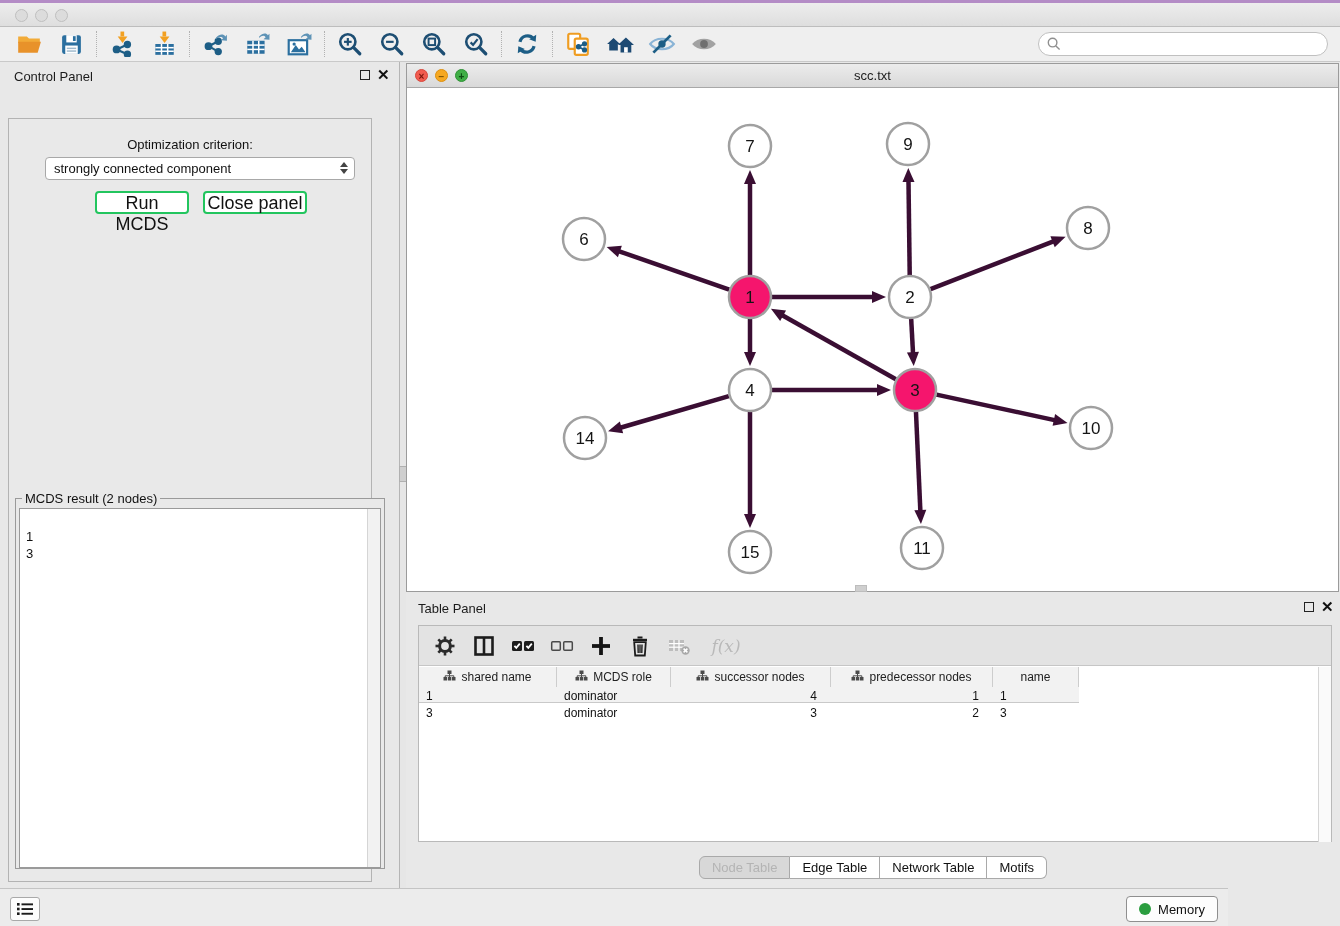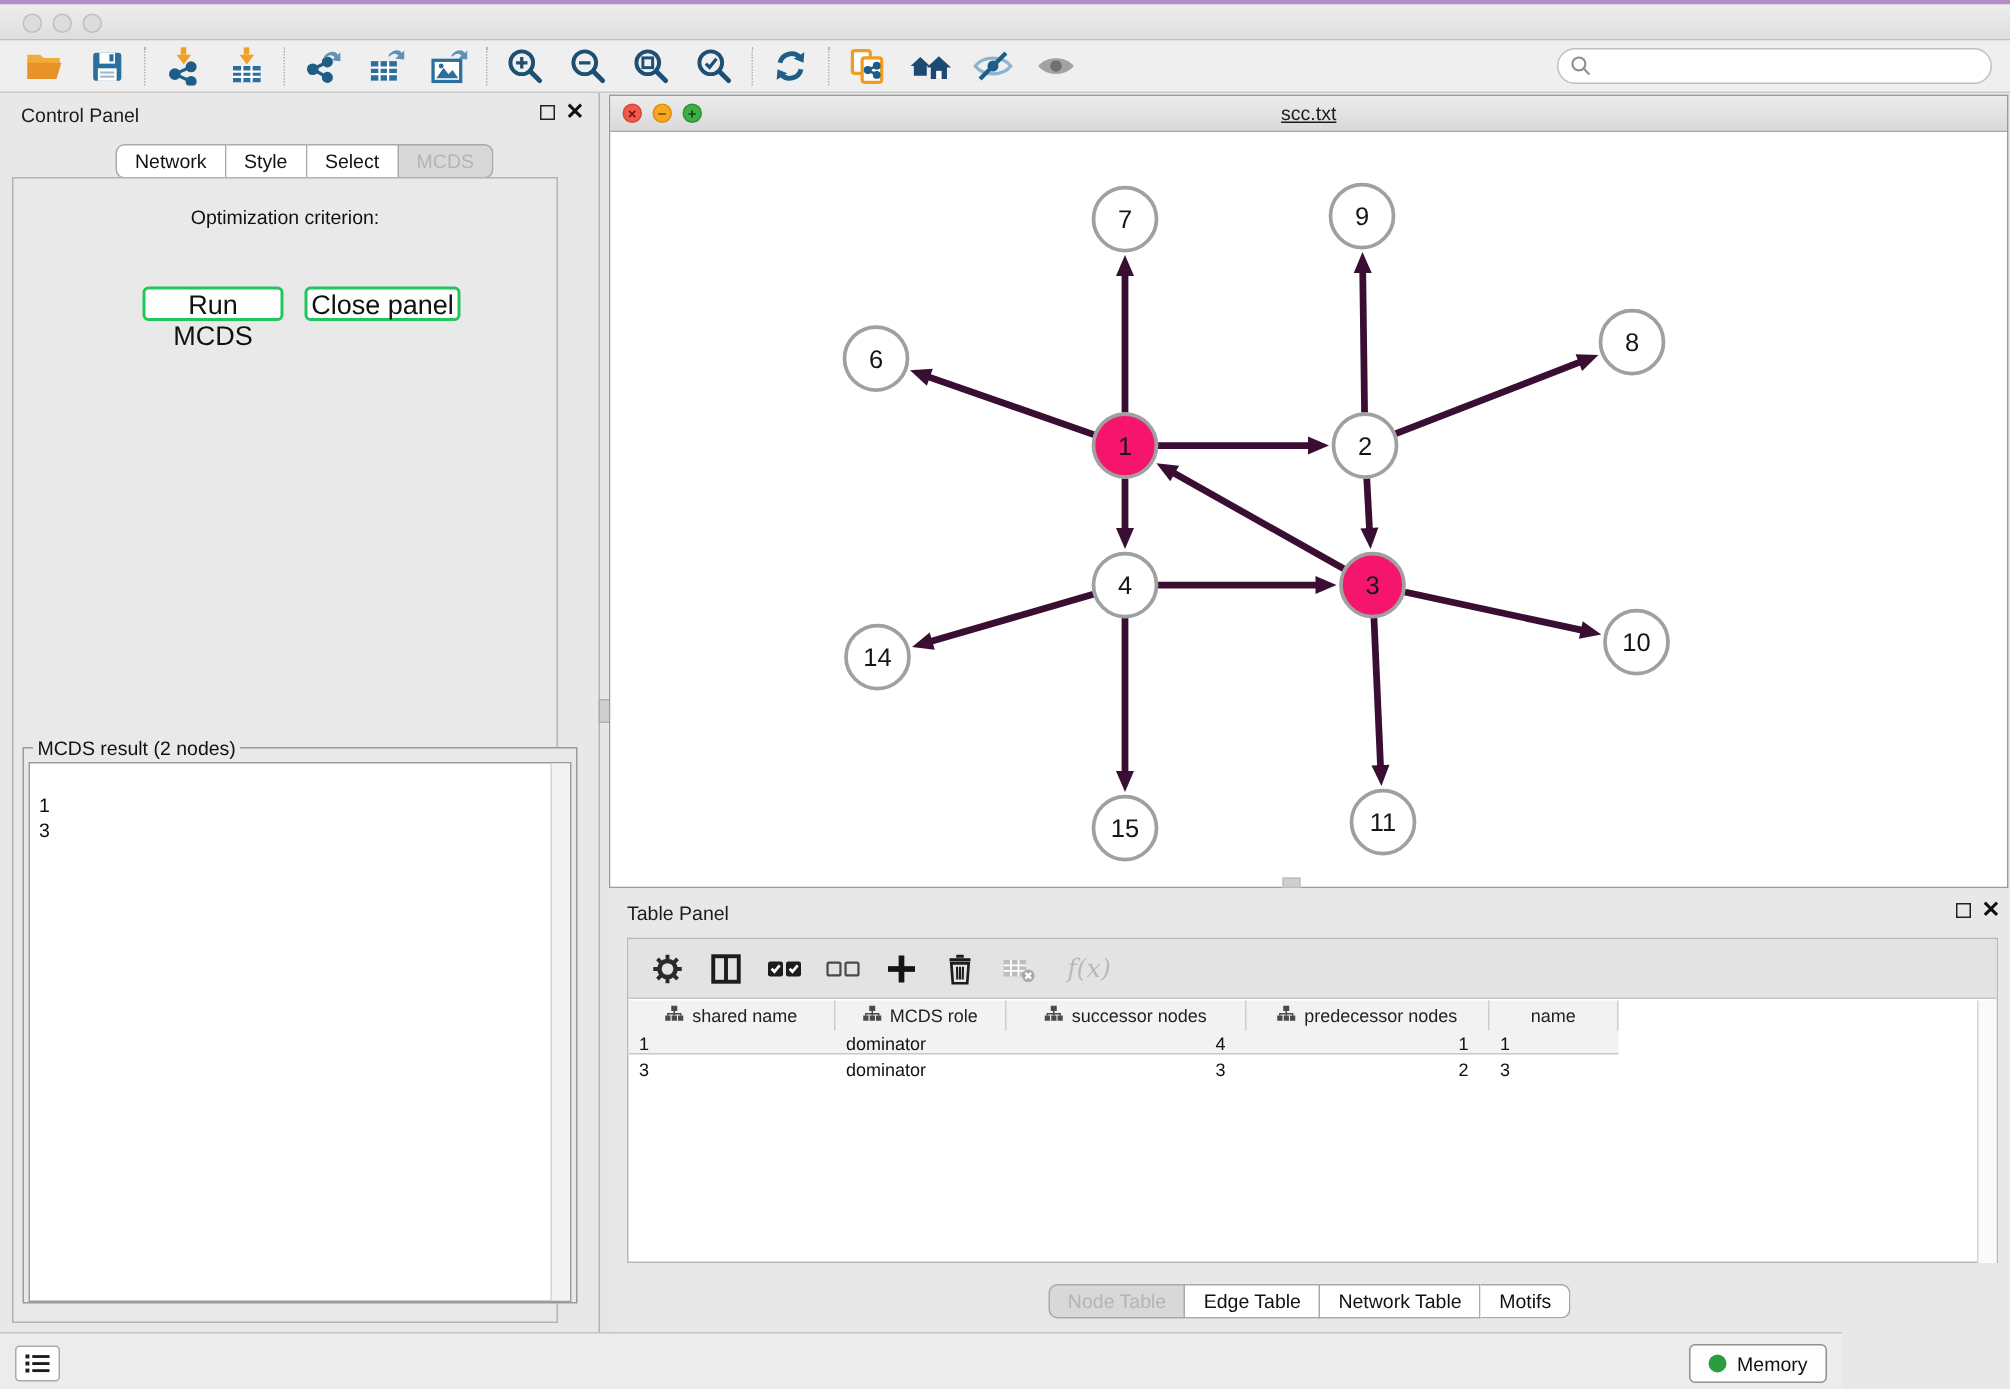--- a/index.html
+++ b/index.html
@@ -66,21 +66,21 @@
   .vsplit-handle { position:absolute; left:399px; top:466px; width:8px; height:16px;
     background:#cfcfcf; border:1px solid #b0b0b0; }
   .hsplit-handle { position:absolute; left:855px; top:585px; width:12px; height:7px;
     background:#cfcfcf; border:1px solid #bdbdbd; }
 
   
   .net-window { position:absolute; left:406px; top:63px; width:933px; height:529px;
     border:1px solid #9b9b9b; background:#fff; }
   .net-titlebar { position:absolute; left:0; top:0; width:100%; height:24px;
     background:linear-gradient(#ececec,#d9d9d9); border-bottom:1px solid #a8a8a8; }
-  .net-title { position:absolute; left:0; right:0; top:4px; text-align:center; font-size:13px; color:#1c1c1c;text-decoration:underline; }
+  .net-title { position:absolute; left:0; right:0; top:4px; text-align:center; font-size:13px; color:#1c1c1c; }
   .nlight { position:absolute; top:5px; width:13px; height:13px; border-radius:50%;
     font-size:10px; font-weight:bold; text-align:center; line-height:13px; cursor:default; }
   .nl-red { left:8px; background:#f15b4e; border:1px solid #d8473c; color:#7c150c; }
   .nl-yel { left:28px; background:#f6a821; border:1px solid #dd9010; color:#7d5405; }
   .nl-grn { left:48px; background:#3fae45; border:1px solid #2f9236; color:#0f4d13; }
   .net-canvas { position:absolute; left:0; top:24px; width:931px; height:503px; background:#fff; }
 
   
   .table-panel { position:absolute; left:406px; top:592px; width:934px; height:296px; background:#e8e8e8; }
   .tp-container { position:absolute; left:12px; top:33px; width:914px; height:217px;
@@ -289,28 +289,29 @@
     <input type="text" value="" style="">
   </div>
 </div>
 
 <div class="control-panel">
   <div class="panel-header">
     <div class="panel-title">Control Panel</div>
     <div class="float-box" style="left:360px"></div>
     <div class="close-x" style="left:377px">✕</div>
   </div>
-  <div class="seg-bar" style="left:77px; top:34px;">
-    <div class="seg">Network</div>
-    <div class="seg">Style</div>
-    <div class="seg">Select</div>
-    <div class="seg selected">MCDS</div>
-  </div>
   <div class="cp-inner">
     <div class="opt-label">Optimization criterion:</div>
+    <div class="dropdown">
+      <span>strongly connected component</span>
+      <span class="dd-stepper">
+          <span class="dd-up"></span>
+          <span class="dd-down"></span>
+        </span>
+    </div>
     <button class="cp-btn" style="left:86px; width:94px;">Run MCDS</button>
     <button class="cp-btn" style="left:194px; width:104px;">Close panel</button>
     <fieldset class="mcds-fieldset">
       <legend>MCDS result (2 nodes)</legend>
       <div class="mcds-result-box">
         <span id="mcds-result-text">1
 3</span>
         <div class="mcds-scroll"></div>
       </div>
     </fieldset>

